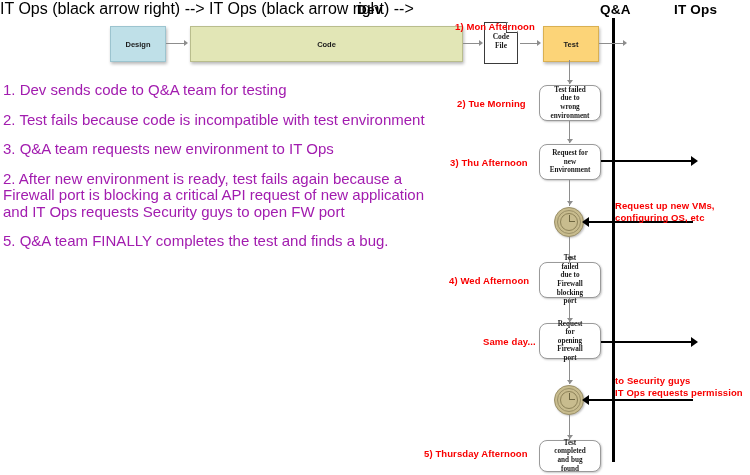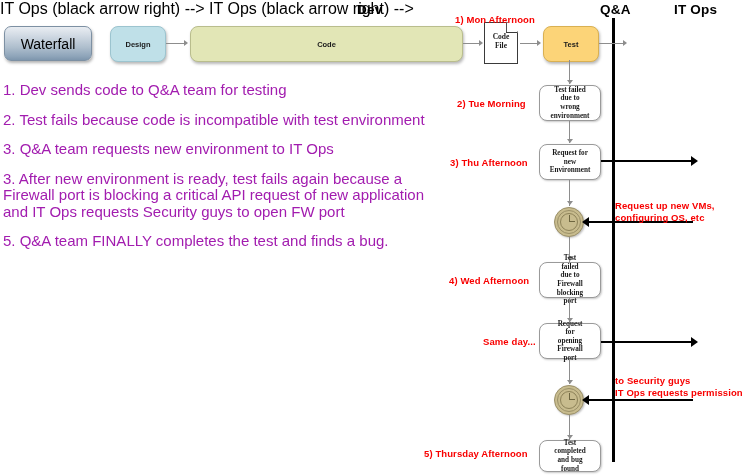--- a/index.html
+++ b/index.html
@@ -23,21 +23,21 @@
   .waterfall{
     position:absolute;left:4px;top:26px;width:86px;height:33px;
     border-radius:7px;
     background:linear-gradient(to bottom,#e9edf2 0%,#d5dde6 22%,#aebecd 62%,#8fa5ba 88%,#7e96ad 100%);
     border:1px solid #7d90a3;
     box-shadow:1px 2px 3px rgba(0,0,0,.30);
     display:flex;align-items:center;justify-content:center;
     font-size:14px;color:#000;
   }
   .nodebox{
-    position:absolute;border-radius:8px;
+    position:absolute;border-radius:0;
     display:flex;align-items:center;justify-content:center;
     text-align:center;box-shadow:1px 2px 3px rgba(0,0,0,.28);
     font-weight:bold;font-size:7.5px;color:#1a1a1a;
     font-family:"Liberation Sans",sans-serif;
   }
   .design{left:110px;top:26px;width:54px;height:34px;background:#bfe0e8;border:1px solid #9cc4cf;}
   .code  {left:190px;top:26px;width:271px;height:34px;background:#e2e6b6;border:1px solid #b9bd8d;}
   .test  {left:543px;top:26px;width:54px;height:34px;background:#fcd478;border:1px solid #d9b052;}
   .deploy{left:629px;top:26px;width:58px;height:34px;background:#c6c6c6;border:1px solid #9e9e9e;}
 
@@ -121,21 +121,20 @@
   
   <div class="lane-title" style="left:309px;top:2px;">Dev</div>
   <div class="lane-title" style="left:552px;top:2px;">Q&amp;A</div>
   <div class="lane-title" style="left:626px;top:2px;">IT Ops</div>
 
   
   <div class="divider" style="left:612px;top:18px;height:62px;"></div>
   <div class="divider" style="left:612px;top:80px;height:382px;"></div>
 
   
-  <div class="waterfall">Waterfall</div>
 
   <div class="nodebox design">Design</div>
   
   <div class="hline" style="left:166px;top:43px;width:20px;"></div>
   <div class="arrow-r" style="left:184px;top:40px;"></div>
 
   <div class="nodebox code">Code</div>
   
   <div class="hline" style="left:463px;top:43px;width:18px;"></div>
   <div class="arrow-r" style="left:479px;top:40px;"></div>
@@ -219,21 +218,21 @@
   
   <div class="bline" style="left:586px;top:399px;width:107px;"></div>
   <div class="barrow-l" style="left:582px;top:395px;"></div>
 
   <div class="vline" style="left:569px;top:415px;height:25px;"></div>
   <div class="arrow-d" style="left:567px;top:435px;"></div>
 
   <div class="flowbox" style="left:539px;top:440px;height:32px;">Test completed and bug found</div>
 
   
-  <div class="redlab" style="left:455px;top:14px;text-align:right;">1) Mon Afternoon</div>
+  <div class="redlab" style="left:455px;top:21px;text-align:right;">1) Mon Afternoon</div>
   <div class="redlab" style="left:457px;top:98px;">2) Tue Morning</div>
   <div class="redlab" style="left:450px;top:157px;">3) Thu Afternoon</div>
   <div class="redlab" style="left:449px;top:275px;">4) Wed Afternoon</div>
   <div class="redlab" style="left:483px;top:336px;">Same day...</div>
   <div class="redlab" style="left:424px;top:448px;">5) Thursday Afternoon</div>
 
   
   <div class="rednote" style="left:615px;top:200px;">
     <div>Request up new VMs,</div>
     <div>configuring OS, etc</div>
@@ -241,17 +240,17 @@
   <div class="rednote" style="left:615px;top:375px;">
     <div>to Security guys</div>
     <div>IT Ops requests permission</div>
   </div>
 
   
   <div class="steplist">
     <div class="step">1. Dev sends code to Q&amp;A team for testing</div>
     <div class="step">2. Test fails because code is incompatible with test environment</div>
     <div class="step">3. Q&amp;A team requests new environment to IT Ops</div>
-    <div class="step">3. After new environment is ready, test fails again because a Firewall port is blocking a critical API request of new application and IT Ops requests Security guys to open FW port</div>
+    <div class="step">2. After new environment is ready, test fails again because a Firewall port is blocking a critical API request of new application and IT Ops requests Security guys to open FW port</div>
     <div class="step">5. Q&amp;A team FINALLY completes the test and finds a bug.</div>
   </div>
 
 </div>
 
 </body></html>

